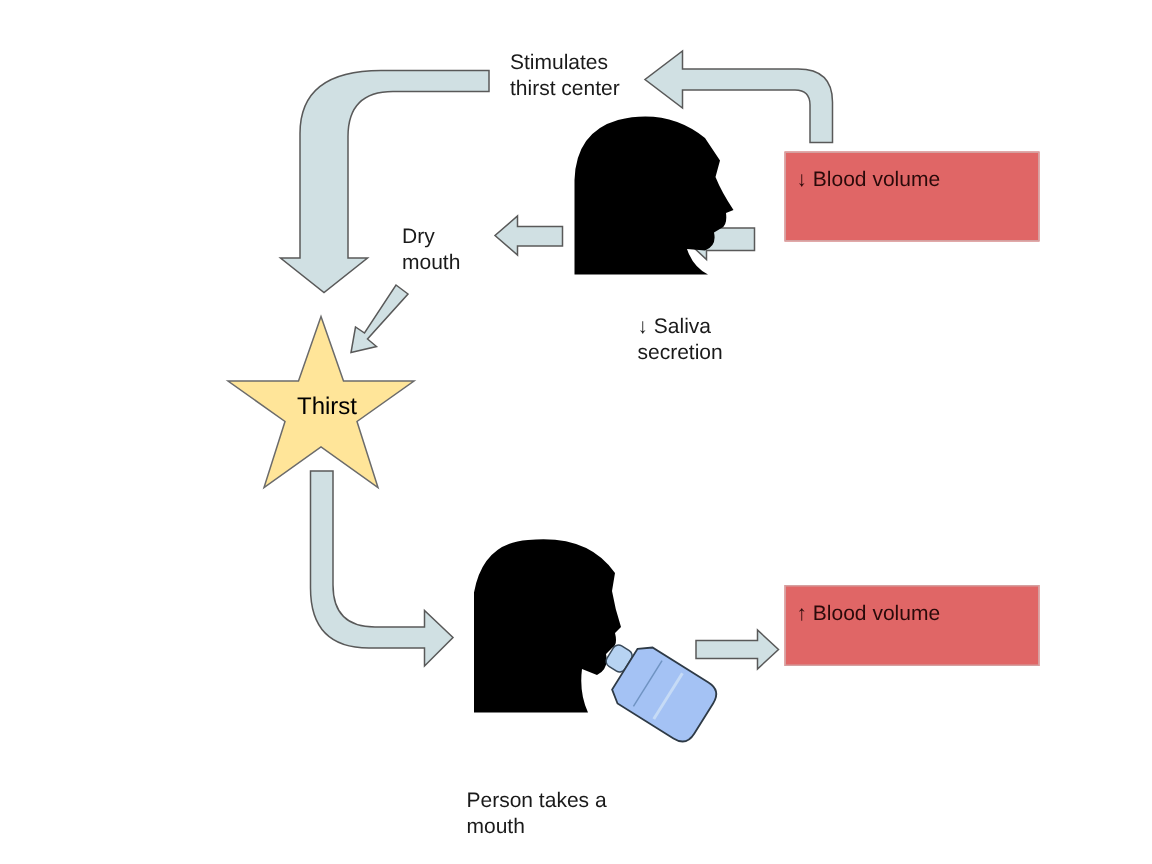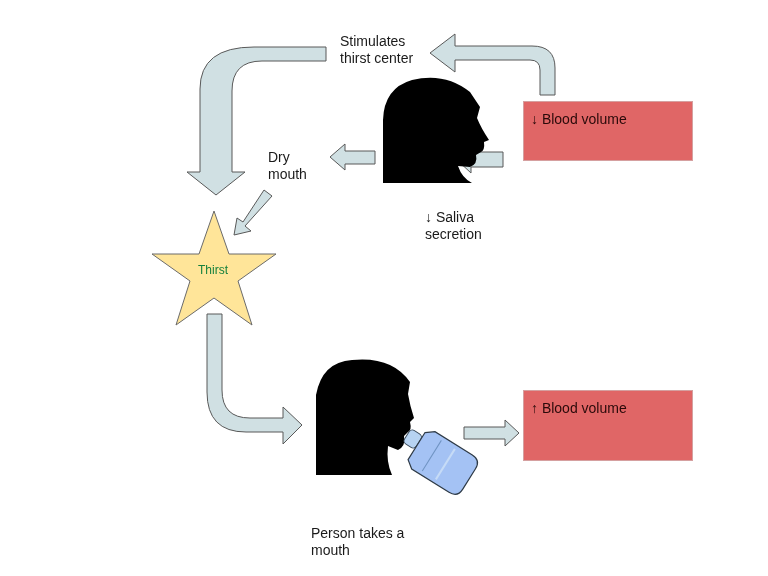--- a/index.html
+++ b/index.html
@@ -2,21 +2,21 @@
 <html><head>
 <meta charset="utf-8">
 <style>
   html, body { margin:0; padding:0; background:#ffffff; }
   body { width:768px; height:576px; position:relative; overflow:hidden;
          font-family:"Liberation Sans", sans-serif; color:#111; }
   svg.diagram { position:absolute; left:0; top:0; width:768px; height:576px; }
   .label { position:absolute; font-size:14px; line-height:17px; color:#1a1a1a; }
   .box { position:absolute; background:#e06666; border:1px solid #d5a0a0; box-sizing:border-box; }
   .box .line { position:absolute; left:7px; font-size:14px; color:#2a0a0a; white-space:nowrap; }
-  .star-label { position:absolute; font-size:12px; color:#15803d; }
+  .star-label { position:absolute; font-size:16px; color:#000000; }
 </style>
 </head>
 <body>
 
 <svg class="diagram" viewBox="0 0 768 576">
 
   <path d="M540,95 L540,70 Q540,60 530,60 L455,60 L455,72 L430,53 L455,34 L455,46 L532,46 Q555,46 555,68 L555,95 Z" fill="#d0e0e3" stroke="#595959" stroke-width="1"></path>
 
   <path d="M326,47 L326,61 L262,61 Q232,61 232,91 L232,172 L245,172 L216,195 L187,172 L200,172 L200,89 Q200,47 254,47 Z" fill="#d0e0e3" stroke="#595959" stroke-width="1"></path>
 
@@ -63,15 +63,15 @@
 
 <div class="label" style="left:311px;top:493px;margin-top:32px;">
   <div>Person takes a</div>
   <div>mouth</div>
 </div>
 
 <div class="box" style="left:523px;top:101px;width:170px;height:60px;">
   <div class="line" style="top:9px;">↓ Blood volume</div>
 </div>
 
-<div class="box" style="left:523px;top:390px;width:170px;height:71px;">
+<div class="box" style="left:523px;top:390px;width:170px;height:54px;">
   <div class="line" style="top:9px;">↑ Blood volume</div>
 </div>
 
 </body></html>

